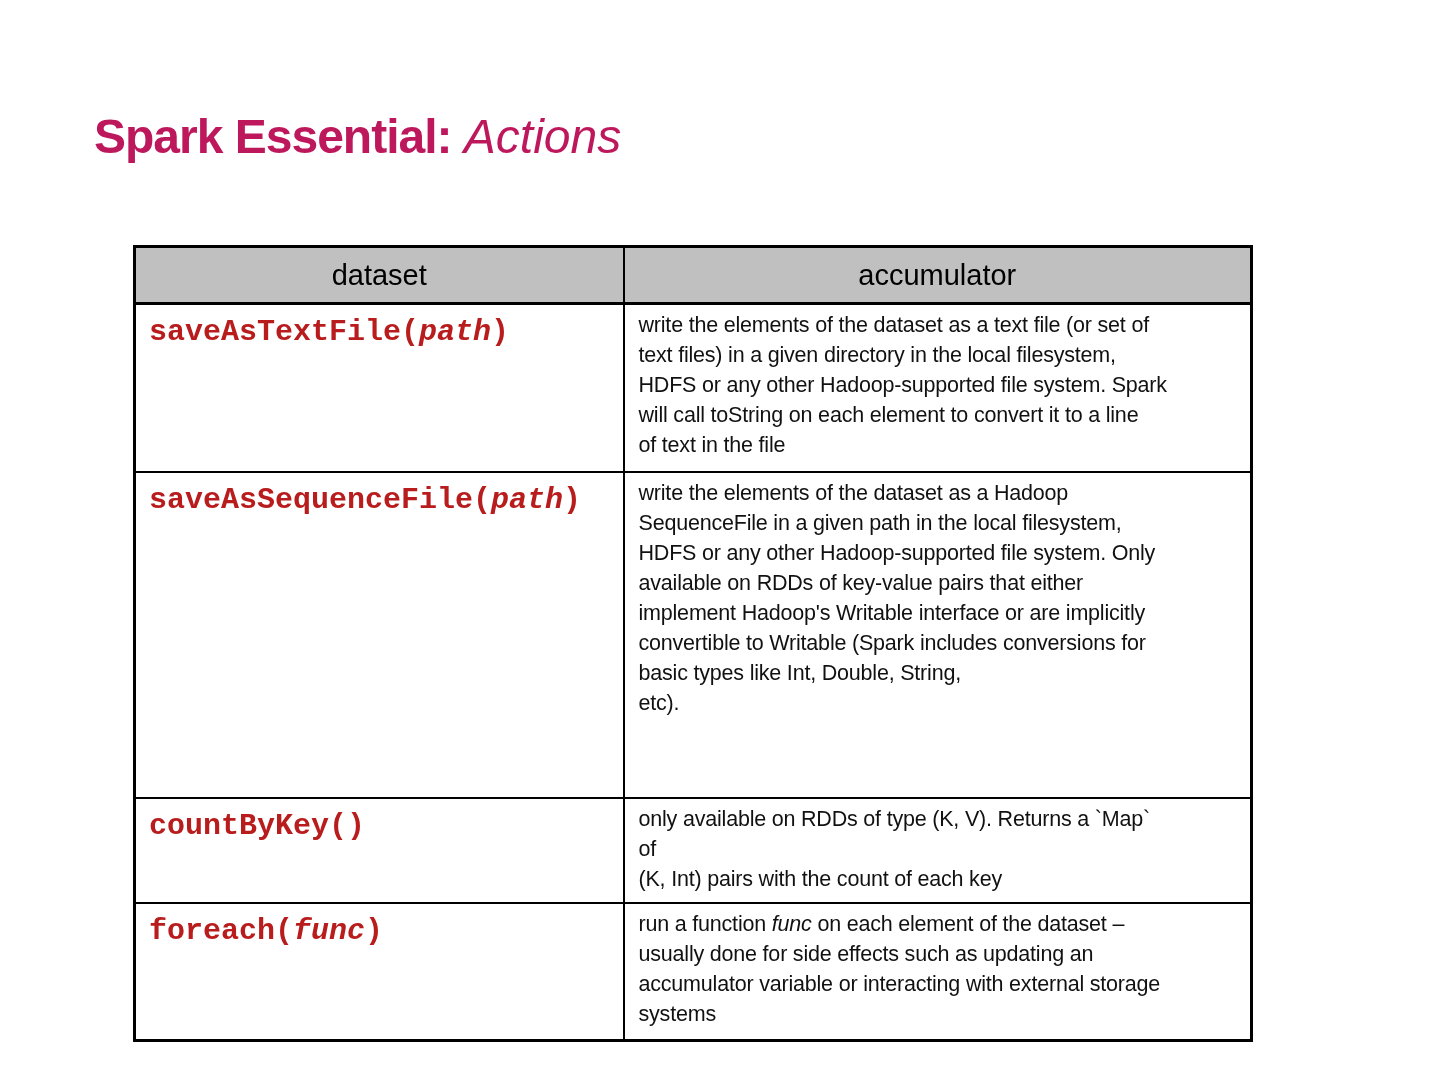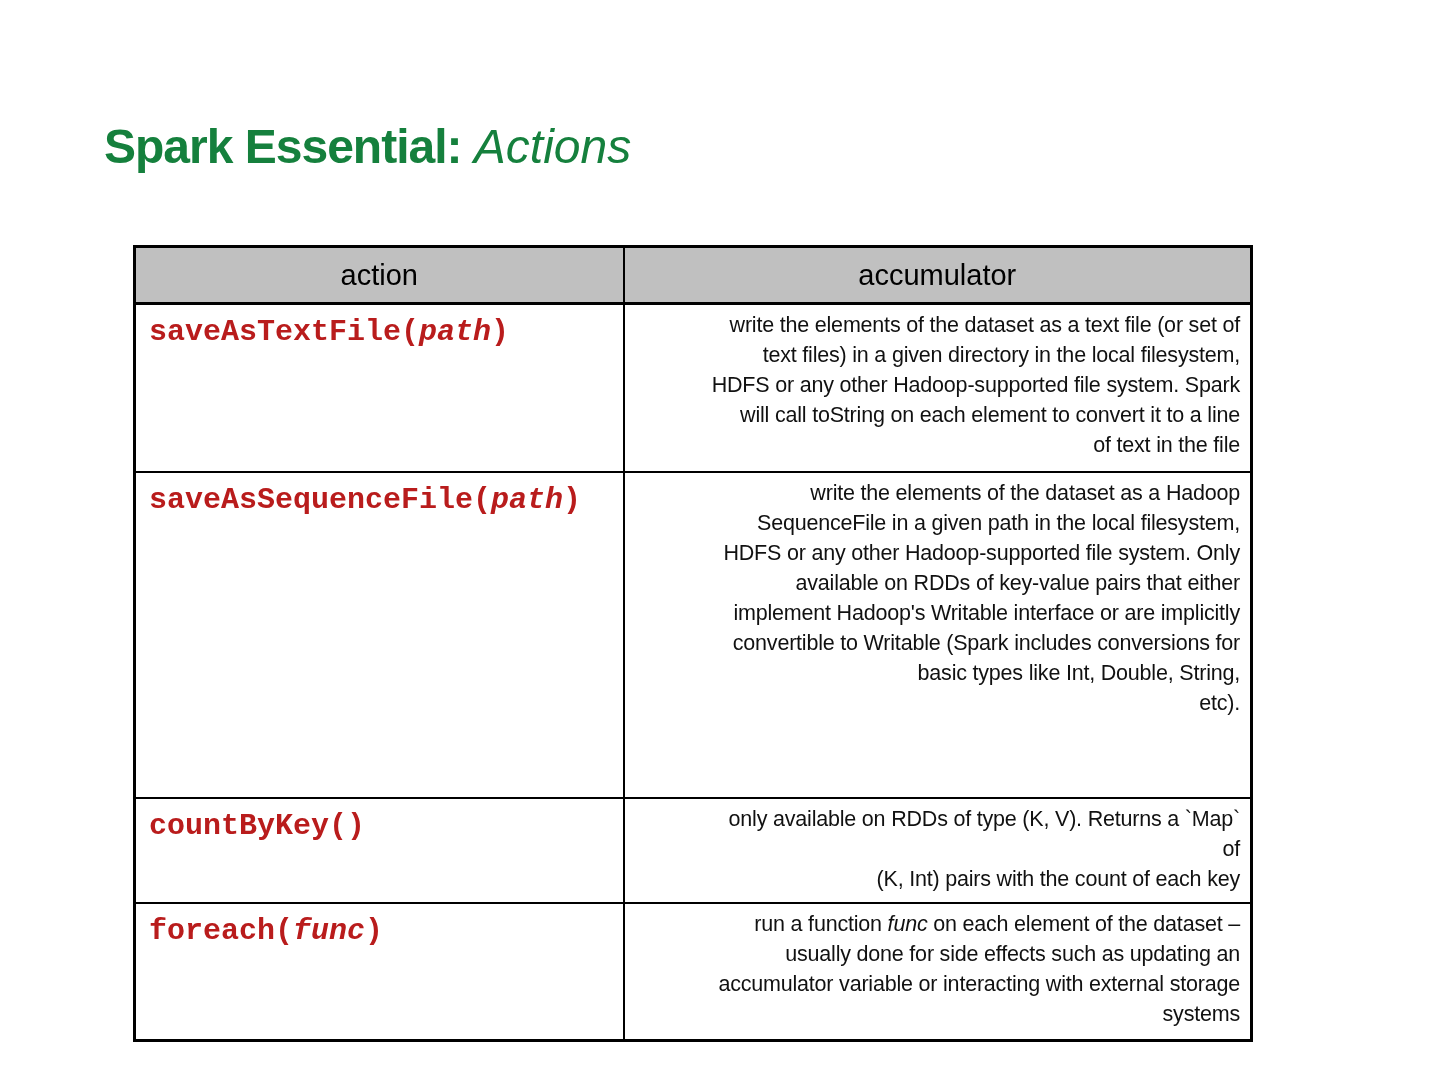--- a/index.html
+++ b/index.html
@@ -13,24 +13,24 @@
     position: relative;
     width: 1440px;
     height: 1080px;
     background: #ffffff;
     overflow: hidden;
   }
   .title {
     position: absolute;
     left: 90px;
     top: 104px;
-    margin: 14px;
+    margin: 4px;
     font-size: 48px;
     line-height: 58px;
-    color: #15803d;
+    color: #be185d;
     font-weight: 700;
     letter-spacing: -1px;
     white-space: nowrap;
   }
   .title-emph {
     font-style: italic;
     font-weight: 400;
     letter-spacing: 0;
   }
   table.actions-table {
@@ -71,21 +71,20 @@
     font-style: italic;
     font-weight: 700;
   }
   .desc-cell {
     font-size: 21.5px;
     letter-spacing: -0.2px;
     line-height: 30px;
     color: #111111;
     padding: 5px 10px 8px 14px;
     white-space: pre-line;
-    text-align: right;
   }
   .desc-cell em { font-style: italic; }
   tr.r1 { height: 168px; }
   tr.r2 { height: 326px; }
   tr.r3 { height: 104px; margin-left: 28px; }
   tr.r4 { height: 138px; }
 </style>
 </head>
 <body>
 
@@ -93,21 +92,21 @@
 
   <h1 class="title"><span class="title-main">Spark Essential: </span><span class="title-emph">Actions</span></h1>
 
   <table class="actions-table">
     <colgroup>
       <col style="width:489px">
       <col style="width:628px">
     </colgroup>
     <thead>
       <tr>
-        <th>action</th>
+        <th>dataset</th>
         <th>accumulator</th>
       </tr>
     </thead>
     <tbody>
       <tr class="r1">
         <td class="action-cell"><span>saveAsTextFile(</span><em>path</em><span>)</span></td>
         <td class="desc-cell"><span>write the elements of the dataset as a text file (or set of
 text files) in a given directory in the local filesystem,
 HDFS or any other Hadoop-supported file system. Spark
 will call toString on each element to convert it to a line

